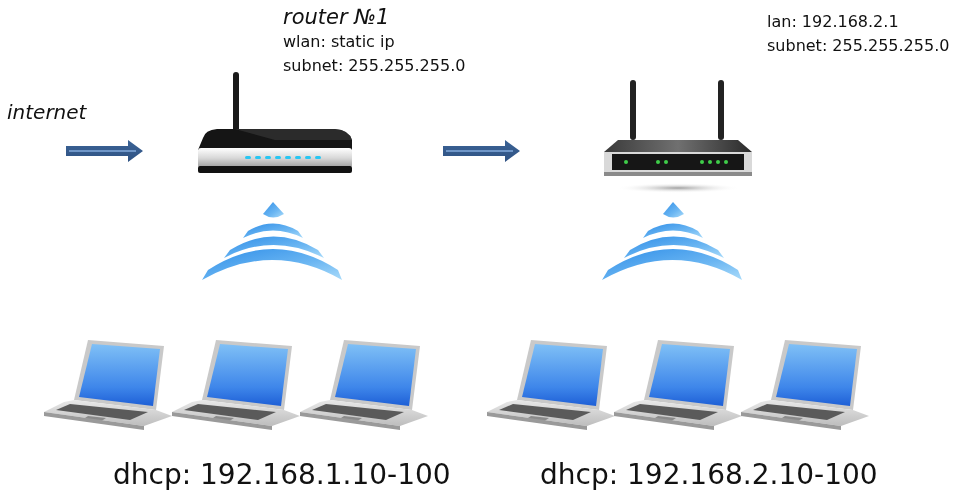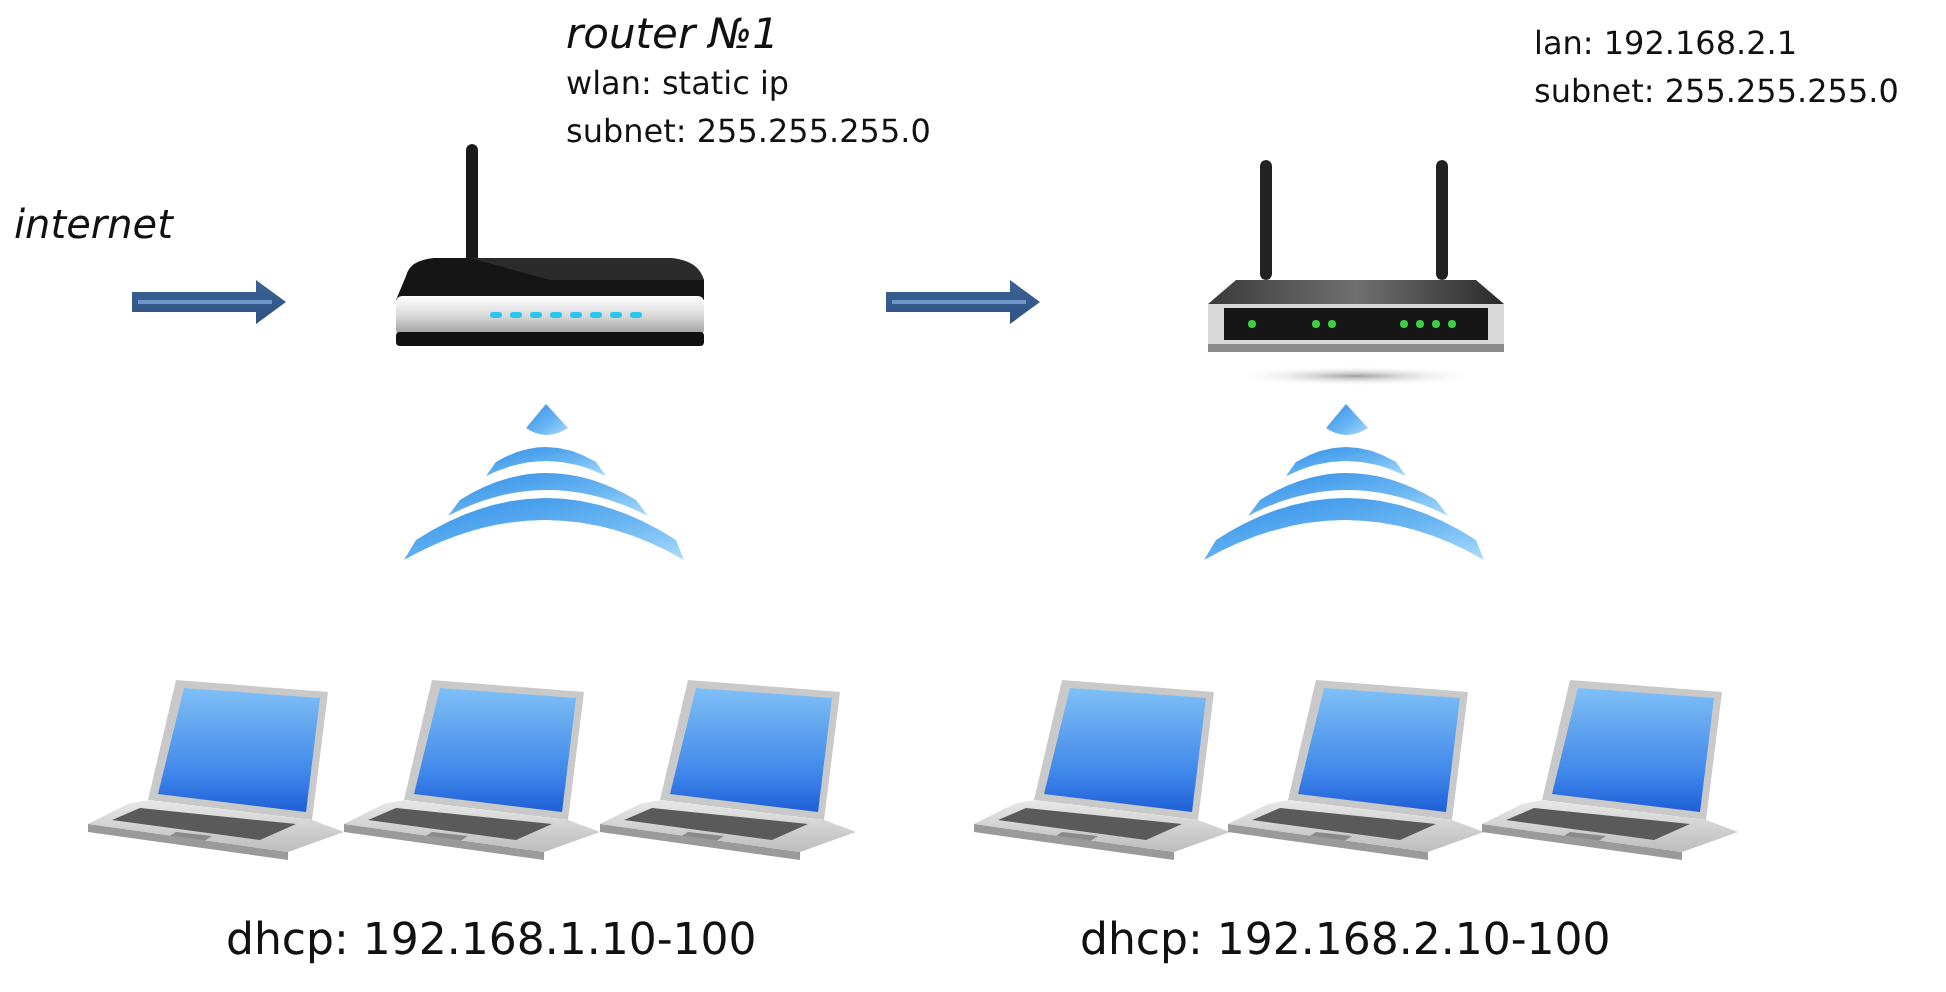--- a/index.html
+++ b/index.html
@@ -2,21 +2,21 @@
 <html><head>
 <meta charset="utf-8">
 <style>
   html, body { margin:0; padding:0; background:#ffffff; }
   body { width:973px; height:496px; position:relative; overflow:hidden;
          font-family:"DejaVu Sans", "Liberation Sans", sans-serif; color:#111; }
   .abs { position:absolute; }
   .title { font-size:21px; line-height:26px;font-style:italic; }
   .info { font-size:16px; line-height:24px; }
   .inet { font-size:20px;font-style:italic; }
-  .dhcp { font-size:22px; }
+  .dhcp { font-size:28px; }
   svg { display:block; overflow:visible; }
 </style>
 </head>
 <body>
 
 <svg width="0" height="0" style="position:absolute">
   <defs>
     <linearGradient id="arrowGrad" x1="0" y1="0" x2="0" y2="1">
       <stop offset="0" stop-color="#3b6396"></stop>
       <stop offset="1" stop-color="#2f5283"></stop>

